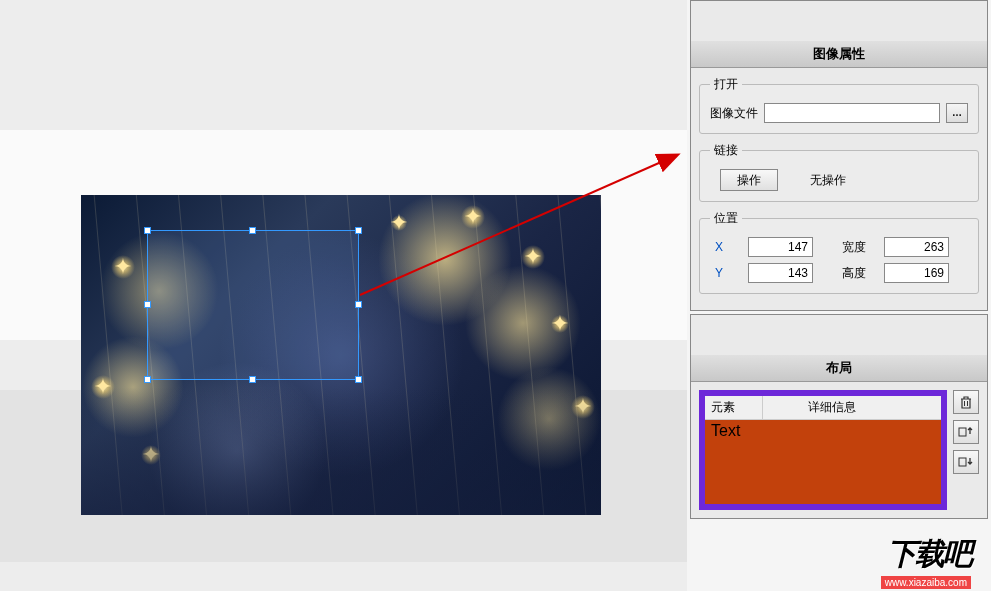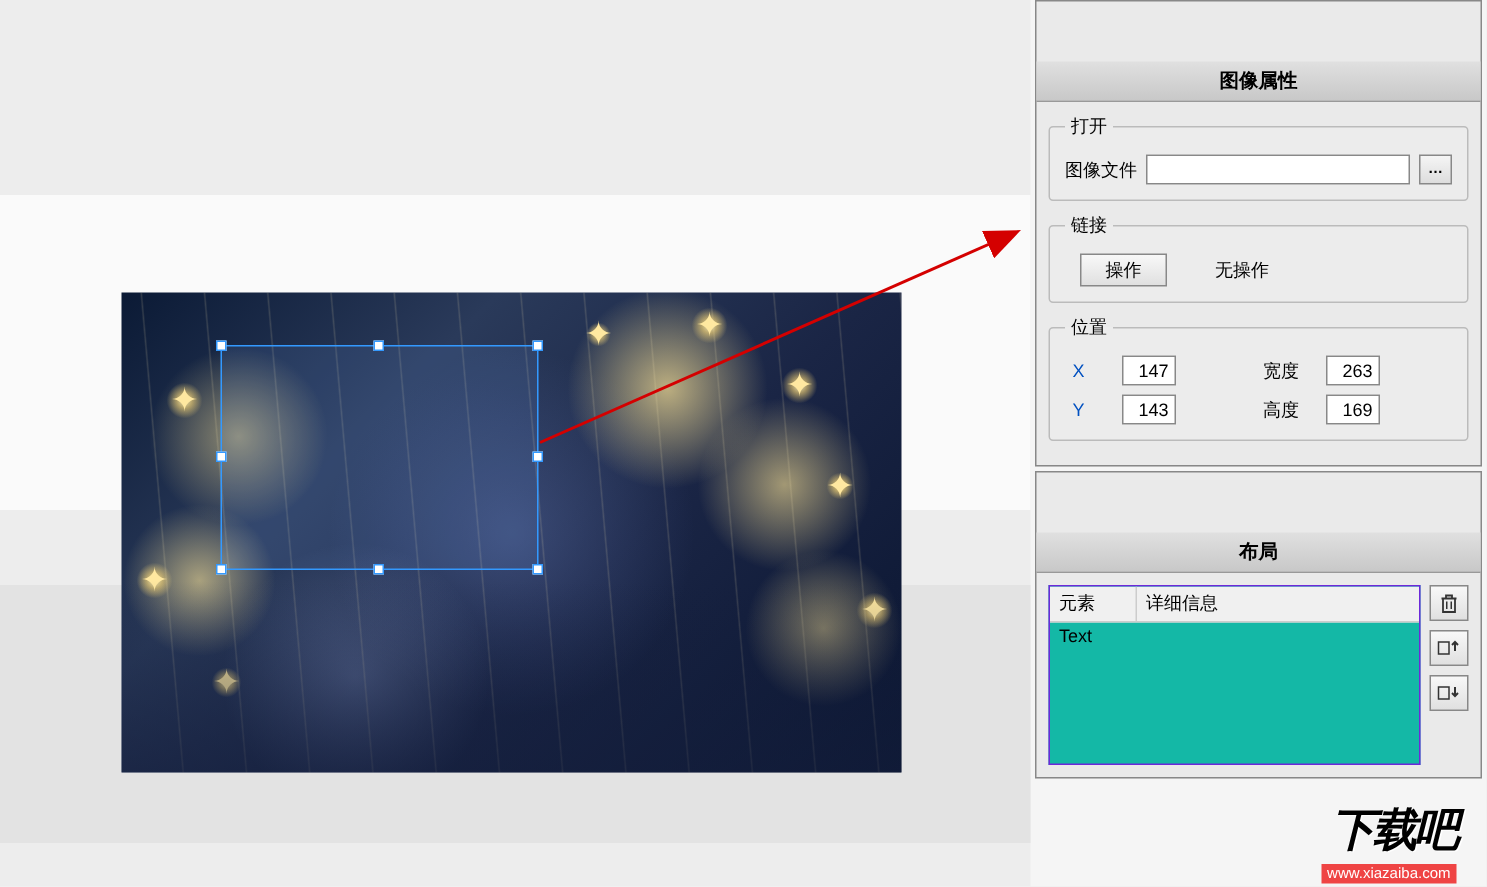--- a/index.html
+++ b/index.html
@@ -168,21 +168,21 @@
     }
     .text-input {
       flex: 1;
       height: 20px;
       border: 1px solid #888;
       background: #fff;
       padding: 0 4px;
       font-size: 12px;
     }
     .num-input {
-      width: 36px;
+      width: 65px;
       height: 20px;
       border: 1px solid #888;
       background: #fff;
       text-align: right;
       padding: 0 4px;
       font-size: 12px;
     }
     .browse-btn {
       width: 22px;
       height: 20px;
@@ -209,43 +209,44 @@
     }
     .pos-grid .lbl2 { text-align: right; font-size: 12px; }
     
     .layout-body {
       display: flex;
       gap: 6px;
       padding: 8px;
     }
     .element-table {
       flex: 1;
-      border: 1px solid #6d28d9;
-      background: #14b8a6;
+      border: 6px solid #6d28d9;
+      background: #c2410c;
       height: 120px;
       overflow: hidden;
     }
     .et-header {
       display: flex;
       background: #f0f0f0;
       border-bottom: 1px solid #ccc;
     }
     .et-header .col1 {
       width: 58px;
       padding: 3px 6px;
       border-right: 1px solid #ccc;
     }
     .et-header .col2 {
       flex: 1;
       padding: 3px 6px;
+      margin-left: 39px;
     }
     .et-row {
       display: flex;
       padding: 2px 6px;
-      font-size: 12px;
+      font-size: 16px;
     }
     .et-row.selected {
       background: #d8d8d8;
     }
     .side-buttons {
       display: flex;
       flex-direction: column;
       gap: 6px;
     }
     .icon-btn {

